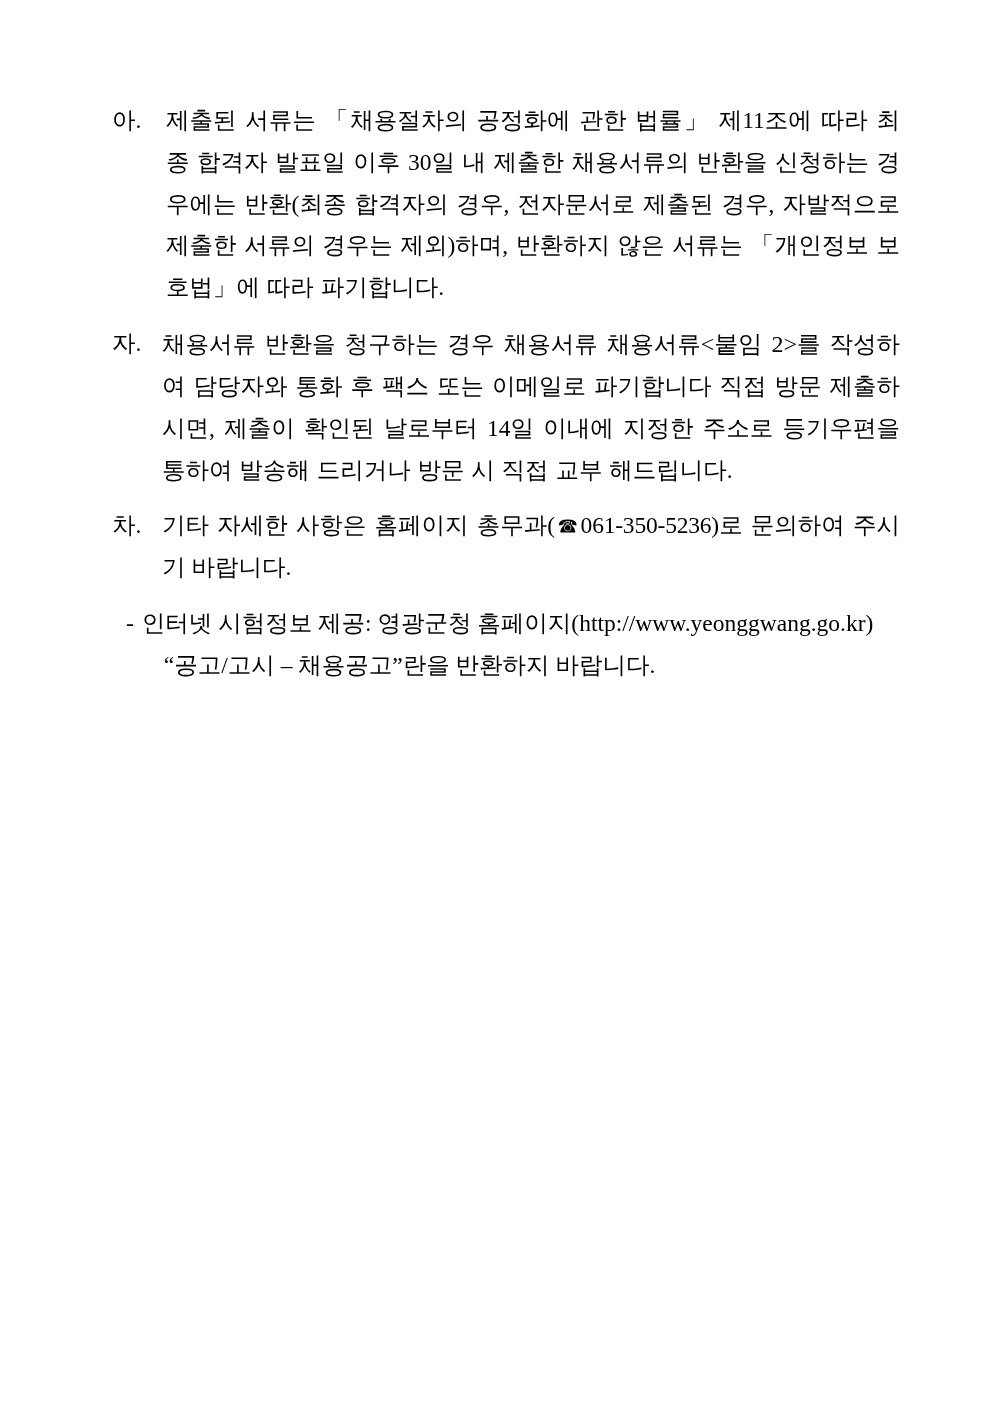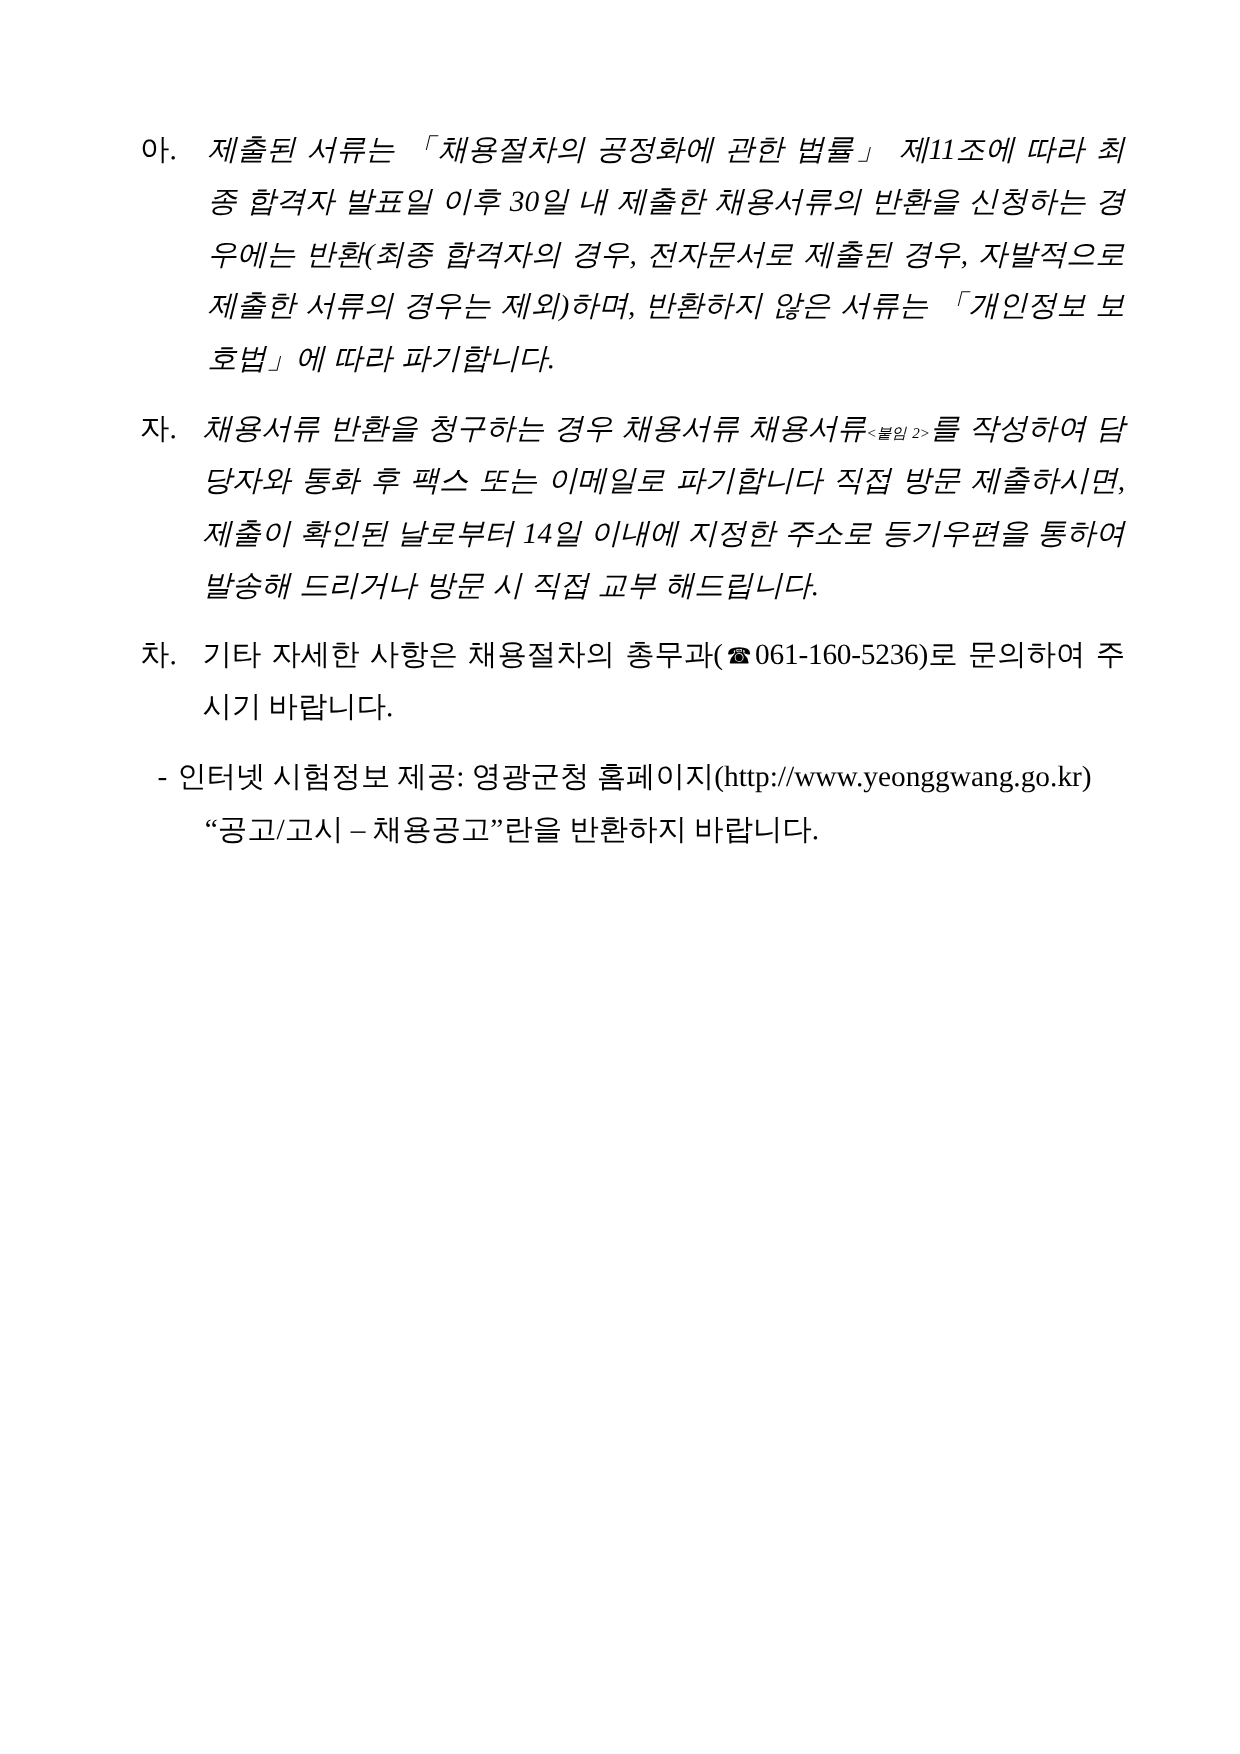--- a/index.html
+++ b/index.html
@@ -40,21 +40,20 @@
   .item .content {
     flex: 1 1 auto;
   }
 
   
   .just {
     text-align: justify;
     text-align-last: left;
     text-justify: inter-character;
     word-spacing: 0.04em;
-    font-style: italic;
   }
   .just-last {
     text-align: justify;
     text-align-last: left;
   }
 
   .item-a .marker { flex-basis: 44px; }
   .item-ja .marker { flex-basis: 40px; }
   .item-cha .marker { flex-basis: 40px; }
 
@@ -66,21 +65,21 @@
   }
   .dash-item .marker {
     flex: 0 0 auto;
     padding-right: 8px;
   }
   .dash-item .content {
     flex: 1 1 auto;
   }
 
   .small-note {
-    font-size: 12px;
+    font-size: 24px;
   }
   .phone-glyph {
     font-size: 21px;
     line-height: 1;
   }
   .latin {
     font-family: "Liberation Serif", "DejaVu Serif", serif;
     letter-spacing: -0.2px;
   }
   .nowrap { white-space: nowrap; }
@@ -97,21 +96,21 @@
       <div class="content just">제출된 서류는 「채용절차의 공정화에 관한 법률」 제11조에 따라 최종 합격자 발표일 이후 30일 내 제출한 채용서류의 반환을 신청하는 경우에는 반환(최종 합격자의 경우, 전자문서로 제출된 경우, 자발적으로 제출한 서류의 경우는 제외)하며, 반환하지 않은 서류는 「개인정보 보호법」에 따라 파기합니다.</div>
     </div>
 
     <div class="item item-ja">
       <div class="marker">자.</div>
       <div class="content just"><span>채용서류 반환을 청구하는 경우 채용서류 채용서류</span><span class="small-note">&lt;붙임 2&gt;</span><span>를 작성하여 담당자와 통화 후 팩스 또는 이메일로 파기합니다 직접 방문 제출하시면, 제출이 확인된 날로부터 14일 이내에 지정한 주소로 등기우편을 통하여 발송해 드리거나 방문 시 직접 교부 해드립니다.</span></div>
     </div>
 
     <div class="item item-cha">
       <div class="marker">차.</div>
-      <div class="content just-last"><span>기타 자세한 사항은 채용절차의 총무과(</span><span class="phone-glyph">☎</span><span class="latin nowrap">061-160-5236</span><span>)로 문의하여 주시기 바랍니다.</span></div>
+      <div class="content just-last"><span>기타 자세한 사항은 홈페이지 총무과(</span><span class="phone-glyph">☎</span><span class="latin nowrap">061-350-5236</span><span>)로 문의하여 주시기 바랍니다.</span></div>
     </div>
 
     <div class="dash-item">
       <div class="marker">-</div>
       <div class="content">
         <div>인터넷 시험정보 제공: 영광군청 홈페이지(http://www.yeonggwang.go.kr)</div>
         <div class="indent-2">“공고/고시 – 채용공고”란을 반환하지 바랍니다.</div>
       </div>
     </div>
 

